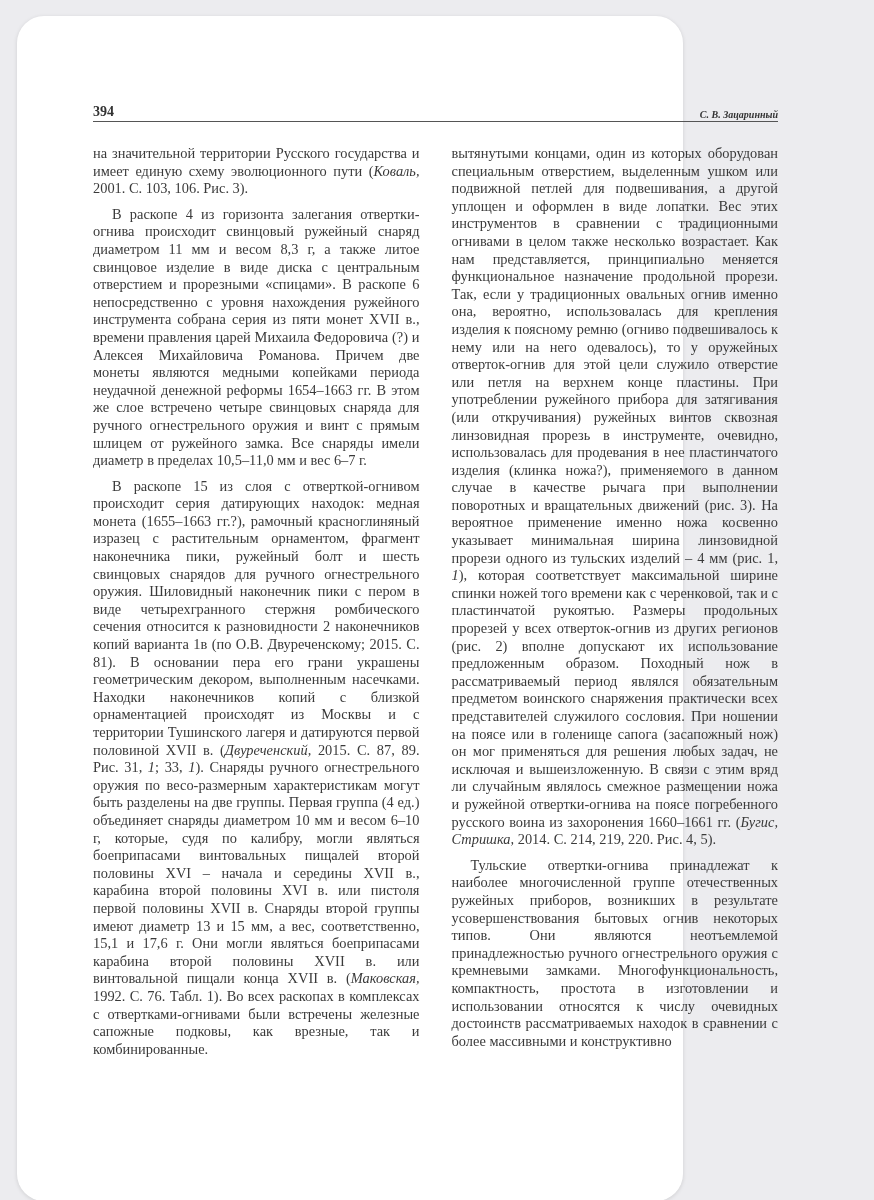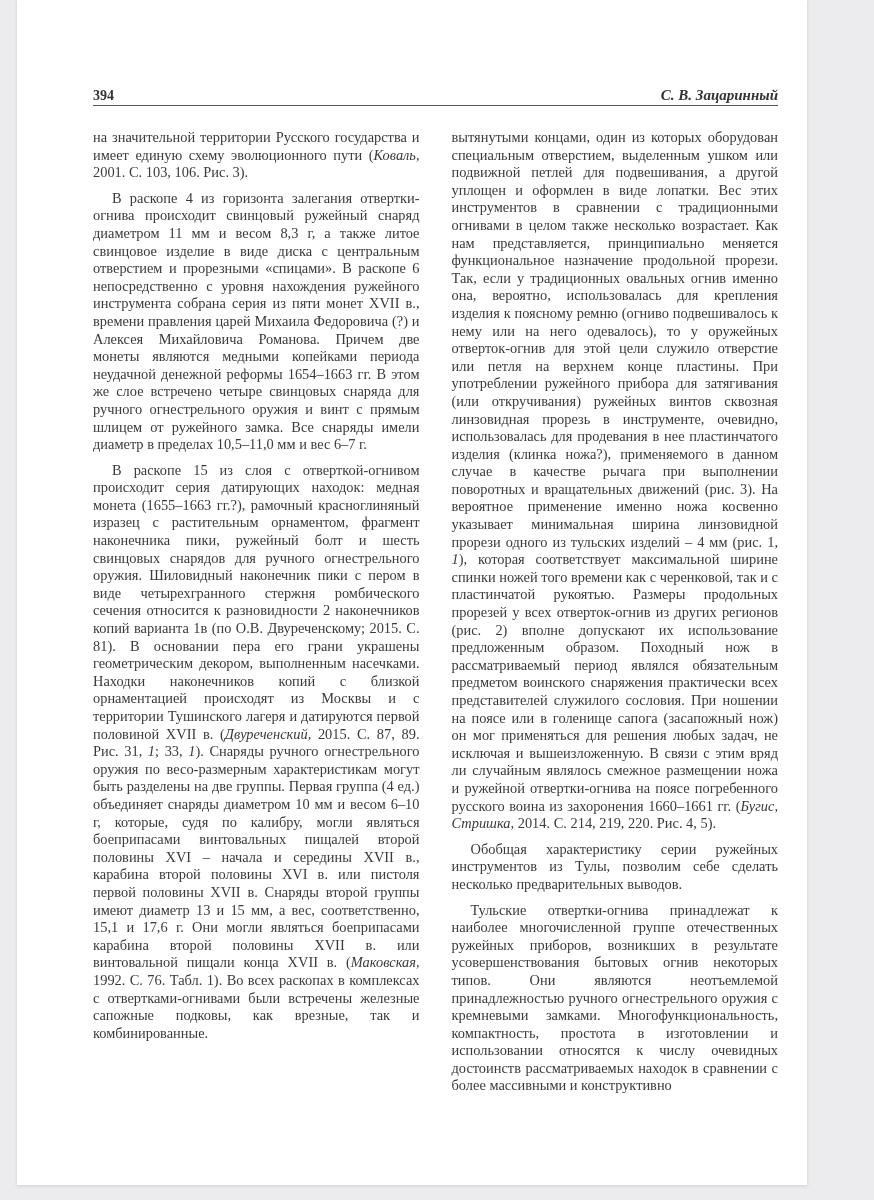--- a/index.html
+++ b/index.html
@@ -4,39 +4,40 @@
   <style>
     html, body { margin: 0; padding: 0; }
     body {
       width: 874px; height: 1200px;
       background: #ececef;
       position: relative; overflow: hidden;
       font-family: "Liberation Serif", serif;
     }
     .page {
       position: absolute;
-      left: 17px; top: 0;
-      width: 790px; height: 1185px;
+      left: 17px; top: 16px;
+      width: 666px; height: 1185px;
       background: #ffffff;
       box-shadow: 0 1px 4px rgba(0,0,0,0.12);
+      border-radius: 27px;
     }
     .running-head {
       position: absolute;
       left: 76px; top: 84px;
       width: 685px;
       height: 20px;
       border-bottom: 1px solid #555;
       display: flex; justify-content: space-between; align-items: flex-end;
       padding-bottom: 1px;
     }
     .page-number {
       font-weight: bold; font-size: 14px; color: #333;
     }
     .author {
-      font-weight: bold; font-style: italic; font-size: 15px; color: #333;
+      font-weight: bold; font-style: italic; font-size: 10px; color: #333;
     }
     .columns {
       position: absolute;
       left: 76px; top: 129px;
       width: 685px;
       display: flex; justify-content: space-between; gap: 32px;
     }
     .col {
       width: 334px;
       font-size: 14.4px;
@@ -63,17 +64,16 @@
   </div>
 
   <div class="columns">
     <div class="col" id="col-left">
         <p class="cont"><span>на значительной территории Русского государства и имеет единую схему эволюционного пути (</span><span class="it">Коваль,</span><span> 2001. С. 103, 106. Рис. 3).</span></p>
         <p><span>В раскопе 4 из горизонта залегания отвертки-огнива происходит свинцовый ружейный снаряд диаметром 11 мм и весом 8,3 г, а также литое свинцовое изделие в виде диска с центральным отверстием и прорезными «спицами». В раскопе 6 непосредственно с уровня нахождения ружейного инструмента собрана серия из пяти монет XVII в., времени правления царей Михаила Федоровича (?) и Алексея Михайловича Романова. Причем две монеты являются медными копейками периода неудачной денежной реформы 1654–1663 гг. В этом же слое встречено четыре свинцовых снаряда для ручного огнестрельного оружия и винт с прямым шлицем от ружейного замка. Все снаряды имели диаметр в пределах 10,5–11,0 мм и вес 6–7 г.</span></p>
         <p><span>В раскопе 15 из слоя с отверткой-огнивом происходит серия датирующих находок: медная монета (1655–1663 гг.?), рамочный красноглиняный изразец с растительным орнаментом, фрагмент наконечника пики, ружейный болт и шесть свинцовых снарядов для ручного огнестрельного оружия. Шиловидный наконечник пики с пером в виде четырехгранного стержня ромбического сечения относится к разновидности 2 наконечников копий варианта 1в (по О.В. Двуреченскому; 2015. С. 81). В основании пера его грани украшены геометрическим декором, выполненным насечками. Находки наконечников копий с близкой орнаментацией происходят из Москвы и с территории Тушинского лагеря и датируются первой половиной XVII в. (</span><span class="it">Двуреченский,</span><span> 2015. С. 87, 89. Рис. 31, </span><span class="it">1</span><span>; 33, </span><span class="it">1</span><span>). Снаряды ручного огнестрельного оружия по весо-размерным характеристикам могут быть разделены на две группы. Первая группа (4 ед.) объединяет снаряды диаметром 10 мм и весом 6–10 г, которые, судя по калибру, могли являться боеприпасами винтовальных пищалей второй половины XVI – начала и середины XVII в., карабина второй половины XVI в. или пистоля первой половины XVII в. Снаряды второй группы имеют диаметр 13 и 15 мм, а вес, соответственно, 15,1 и 17,6 г. Они могли являться боеприпасами карабина второй половины XVII в. или винтовальной пищали конца XVII в. (</span><span class="it">Маковская,</span><span> 1992. С. 76. Табл. 1). Во всех раскопах в комплексах с отвертками-огнивами были встречены железные сапожные подковы, как врезные, так и комбинированные.</span></p>
       </div>
     <div class="col" id="col-right">
         <p class="cont"><span>вытянутыми концами, один из которых оборудован специальным отверстием, выделенным ушком или подвижной петлей для подвешивания, а другой уплощен и оформлен в виде лопатки. Вес этих инструментов в сравнении с традиционными огнивами в целом также несколько возрастает. Как нам представляется, принципиально меняется функциональное назначение продольной прорези. Так, если у традиционных овальных огнив именно она, вероятно, использовалась для крепления изделия к поясному ремню (огниво подвешивалось к нему или на него одевалось), то у оружейных отверток-огнив для этой цели служило отверстие или петля на верхнем конце пластины. При употреблении ружейного прибора для затягивания (или откручивания) ружейных винтов сквозная линзовидная прорезь в инструменте, очевидно, использовалась для продевания в нее пластинчатого изделия (клинка ножа?), применяемого в данном случае в качестве рычага при выполнении поворотных и вращательных движений (рис. 3). На вероятное применение именно ножа косвенно указывает минимальная ширина линзовидной прорези одного из тульских изделий – 4 мм (рис. 1, </span><span class="it">1</span><span>), которая соответствует максимальной ширине спинки ножей того времени как с черенковой, так и с пластинчатой рукоятью. Размеры продольных прорезей у всех отверток-огнив из других регионов (рис. 2) вполне допускают их использование предложенным образом. Походный нож в рассматриваемый период являлся обязательным предметом воинского снаряжения практически всех представителей служилого сословия. При ношении на поясе или в голенище сапога (засапожный нож) он мог применяться для решения любых задач, не исключая и вышеизложенную. В связи с этим вряд ли случайным являлось смежное размещении ножа и ружейной отвертки-огнива на поясе погребенного русского воина из захоронения 1660–1661 гг. (</span><span class="it">Бугис, Стришка,</span><span> 2014. С. 214, 219, 220. Рис. 4, 5).</span></p>
-        <p><span>Обобщая характеристику серии ружейных инструментов из Тулы, позволим себе сделать несколько предварительных выводов.</span></p>
         <p><span>Тульские отвертки-огнива принадлежат к наиболее многочисленной группе отечественных ружейных приборов, возникших в результате усовершенствования бытовых огнив некоторых типов. Они являются неотъемлемой принадлежностью ручного огнестрельного оружия с кремневыми замками. Многофункциональность, компактность, простота в изготовлении и использовании относятся к числу очевидных достоинств рассматриваемых находок в сравнении с более массивными и конструктивно</span></p>
       </div>
   </div>
 </div>
 
 </body></html>

